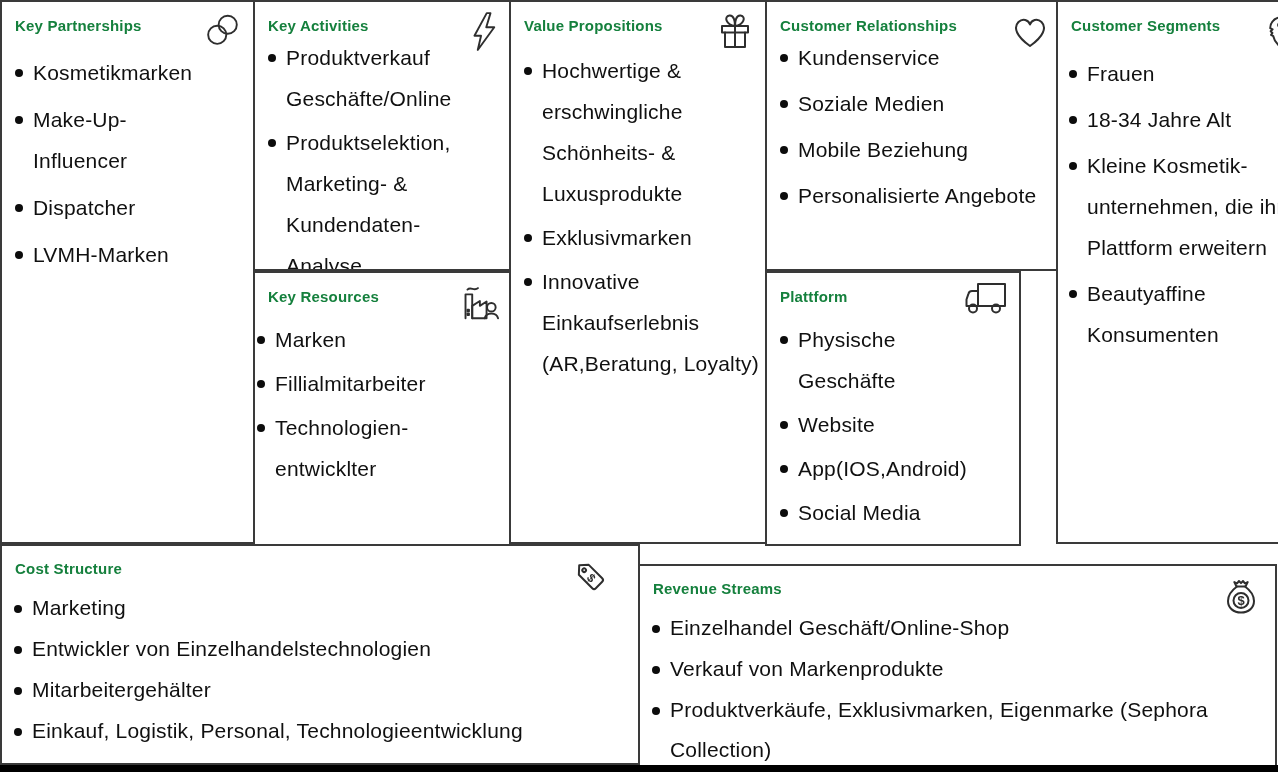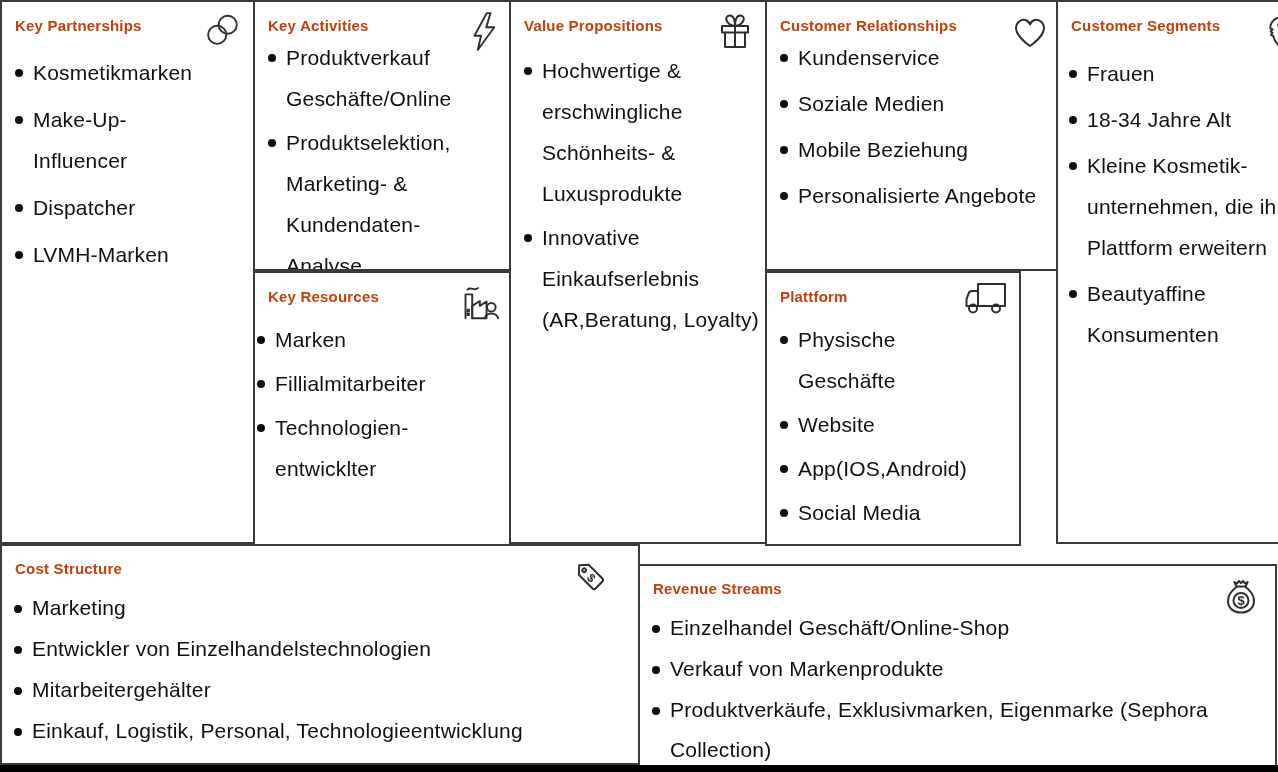--- a/index.html
+++ b/index.html
@@ -6,21 +6,21 @@
   .canvas {
     position:relative; width:1278px; height:772px; background:#ffffff;
     font-family:"Liberation Sans", sans-serif; color:#101010; overflow:hidden;
   }
   .blk {
     position:absolute; border:2px solid #3a3a3a; box-sizing:border-box;
     background:#ffffff; overflow:hidden;
   }
   .blk-head {
     margin:15px 58px 0 13px; font-size:15px; font-weight:600;
-    color:#c2410c; letter-spacing:.2px; line-height:1.2;
+    color:#15803d; letter-spacing:.2px; line-height:1.2;
   }
   .blk ul {
     list-style:none; margin:13px 0 0; padding:0 6px 0 31px;
     font-size:21px; letter-spacing:.2px;
   }
   .blk li { position:relative; line-height:41px; }
   .blk li + li { margin-top:3px; }
   .blk li::before {
     content:""; position:absolute; left:-18px; top:16.5px;
     width:8px; height:8px; border-radius:50%; background:#0c0c0c;
@@ -113,20 +113,21 @@
   <div class="blk" id="blk-vp">
     <div class="blk-head">Value Propositions</div>
     <svg class="blk-icon" width="40" height="44" viewBox="0 0 40 44">
       <rect x="7" y="16" width="26" height="6.5"></rect>
       <path d="M10 22.5 V37 h20 V22.5"></path>
       <line x1="20" y1="16" x2="20" y2="37"></line>
       <path d="M20 16 c-9 -1.5 -11.5 -9.5 -5.5 -10.5 c4.5 -0.5 5.5 6 5.5 10.5 c0 -4.5 1 -11 5.5 -10.5 c6 1 3.5 9 -5.5 10.5"></path>
     </svg>
     <ul>
       <li>Hochwertige &amp; erschwingliche Schönheits- &amp; Luxusprodukte</li>
+      <li>Exklusivmarken</li>
       <li>Innovative Einkaufserlebnis (AR,Beratung, Loyalty)</li>
     </ul>
   </div>
 
   <div class="blk" id="blk-cr">
     <div class="blk-head">Customer Relationships</div>
     <svg class="blk-icon" width="46" height="42" viewBox="0 0 46 42">
       <path d="M23 36 C9.5 26.5 6 17.5 11.5 12 C15.8 7.8 21.5 10 23 14.5 C24.5 10 30.2 7.8 34.5 12 C40 17.5 36.5 26.5 23 36 Z"></path>
     </svg>
     <ul>

